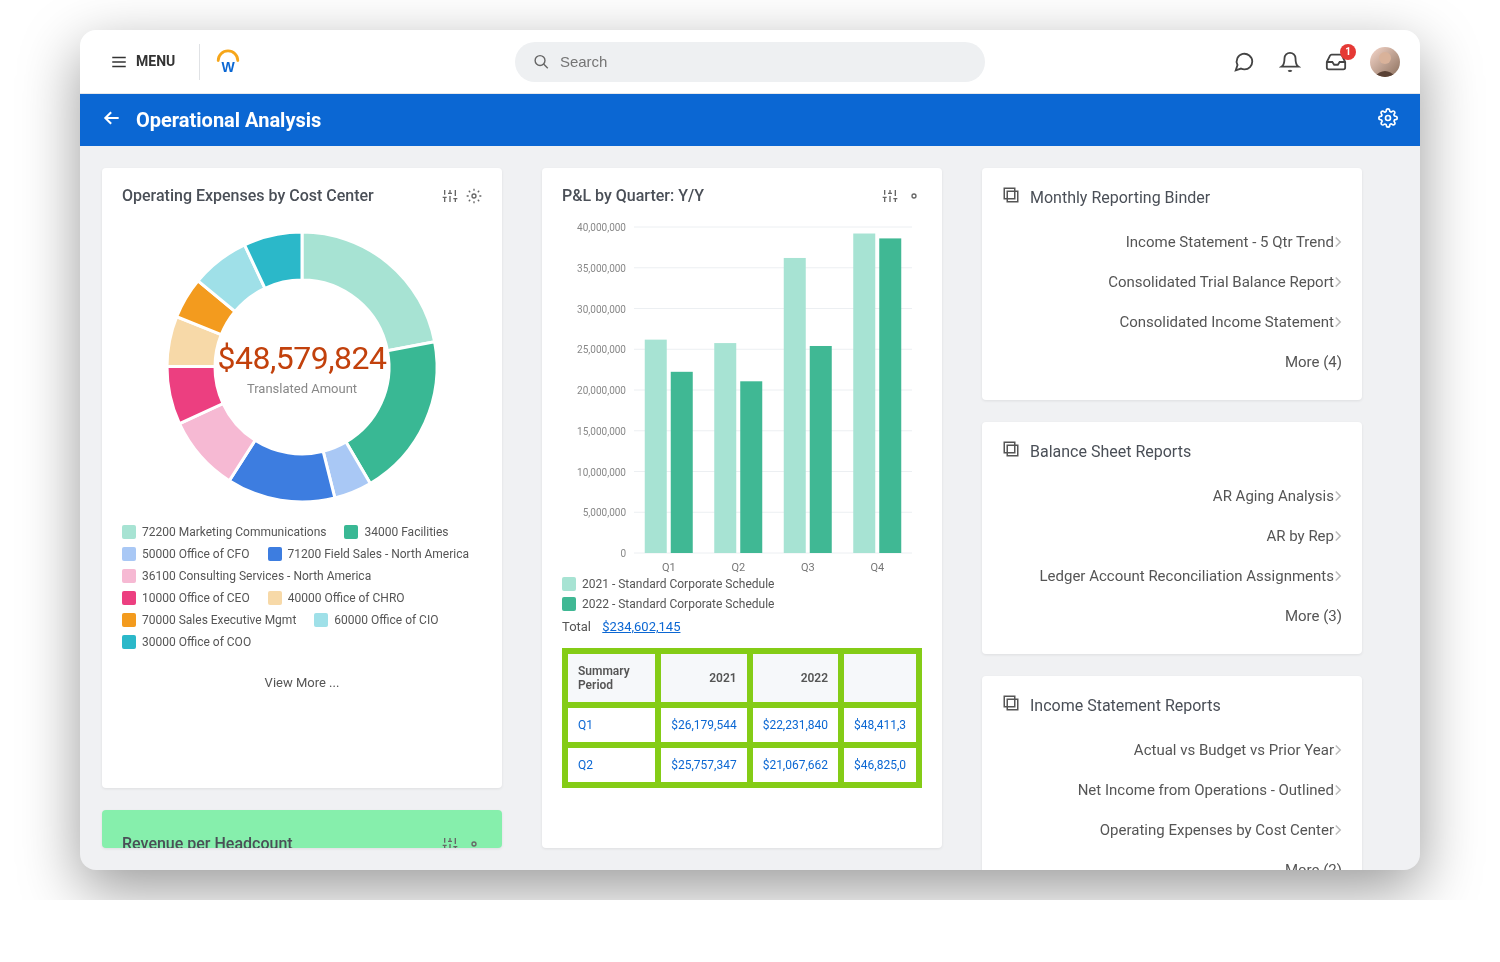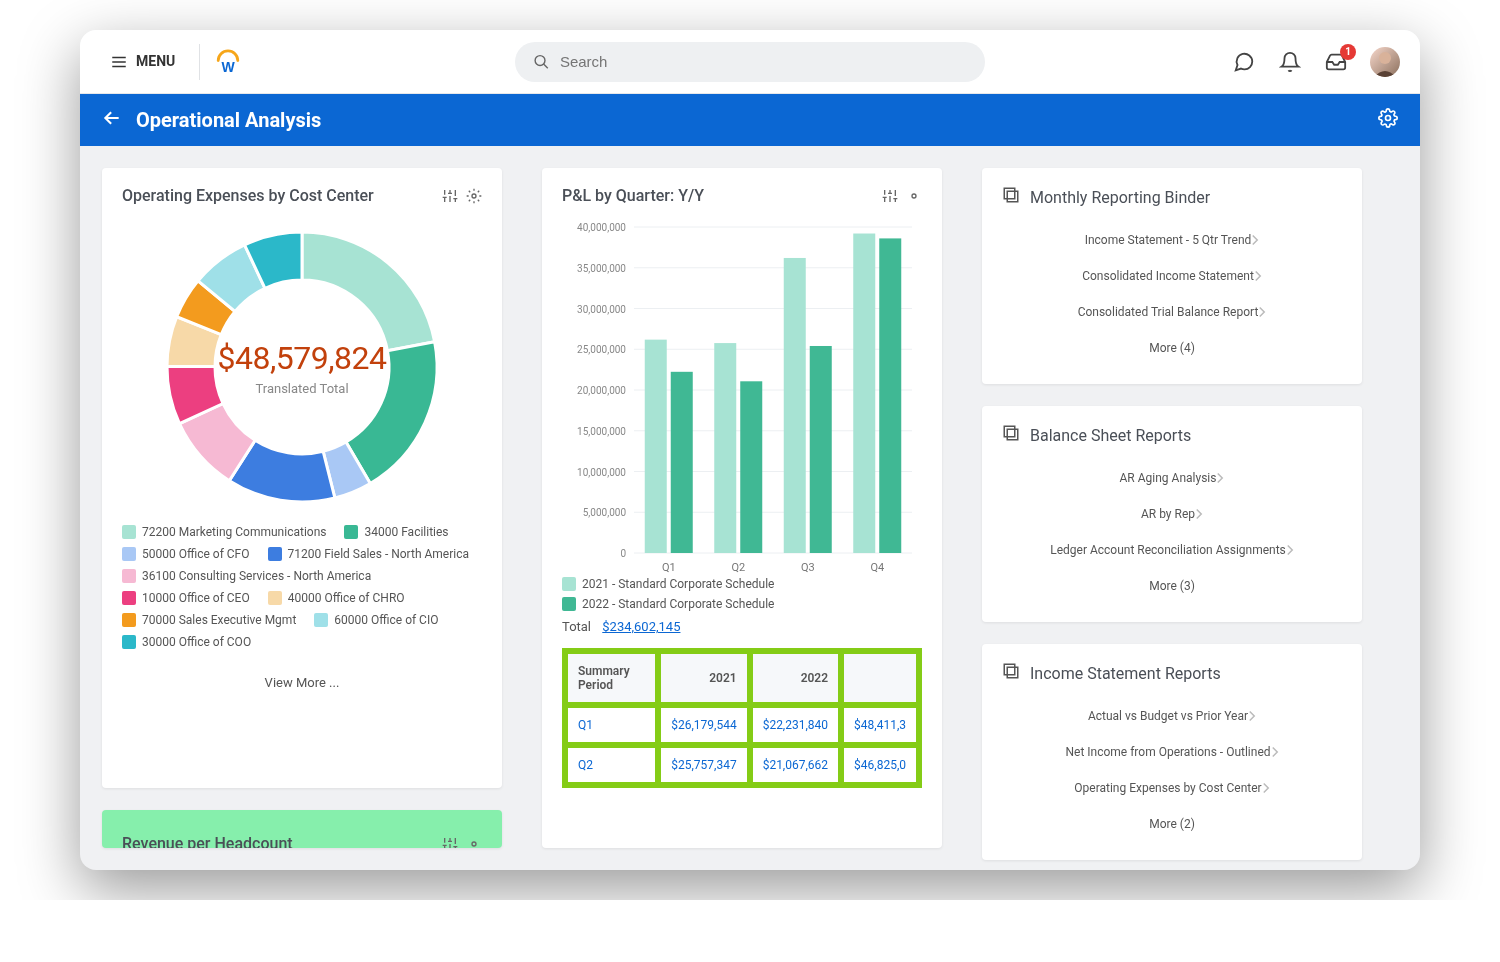--- a/index.html
+++ b/index.html
@@ -44,21 +44,21 @@
 .bar-area { height:360px; position:relative;}
 .total-row { font-size:13px; margin-top:8px; color:#555;}
 .total-row .val { color:#0b67d3; margin-left:8px;}
 .table { width:100%; border-collapse:collapse; margin-top:14px; font-size:12px;}
 .table th, .table td { border:6px solid #84cc16; padding:10px 10px; text-align:right;}
 .table th { background:#f6f8fa; color:#555; font-weight:600;}
 .table th:first-child, .table td:first-child { text-align:left;}
 .table td a { color:#0b67d3; text-decoration:none;}
 .list-card .card-title-wrap { display:flex; align-items:center; gap:10px; margin-bottom:14px;}
 .list-title { font-size:16px; color:#4a4f57;}
-.list-item { display:flex; align-items:center; justify-content:center; padding:11px 0; font-size:12px; color:#555; cursor:pointer;}
+.list-item { display:flex; align-items:center; justify-content:flex-end; padding:11px 0; font-size:15px; color:#555; cursor:pointer;}
 .list-item svg { width:8px; height:12px; stroke:#bbb;}
 .stack-ic svg { width:18px; height:18px; stroke:#555;}
 .peek-card { background:#86efac; border-radius:4px; box-shadow:0 1px 3px rgba(0,0,0,0.08); padding:24px 20px 0; height:38px; overflow:hidden;}
 </style>
 </head>
 <body>
 
 <div class="frame">
   <div class="topbar">
     <div class="menu-btn">
@@ -157,21 +157,21 @@
               <path d="M121.88585141084276 187.29839350195692 A90 90 0 0 1 51.520432133333124 175.82698397972348 L68.75761181925913 148.86627856471068 A58 58 0 0 0 114.10421535365423 156.2589647012611 Z" fill="#3d7de0" stroke="#fff" stroke-width="2"></path>
               <path d="M51.520432133333124 175.82698397972348 A90 90 0 0 1 18.30979075622963 137.77181109913866 L47.355198487347984 124.34183381944491 A58 58 0 0 0 68.75761181925913 148.86627856471068 Z" fill="#f6b9d3" stroke="#fff" stroke-width="2"></path>
               <path d="M18.30979075622963 137.77181109913866 A90 90 0 0 1 10.00188034789548 99.41822763431148 L42.00121177975486 99.62508003100073 A58 58 0 0 0 47.355198487347984 124.34183381944491 Z" fill="#ec3f80" stroke="#fff" stroke-width="2"></path>
               <path d="M10.00188034789548 99.41822763431148 A90 90 0 0 1 16.46655722272567 66.50128453543574 L46.16733687686766 78.41193892283637 A58 58 0 0 0 42.00121177975486 99.62508003100073 Z" fill="#f7d9a8" stroke="#fff" stroke-width="2"></path>
               <path d="M16.46655722272567 66.50128453543574 A90 90 0 0 1 30.68348448102583 42.59598728043646 L55.32935666554997 63.006302914059056 A58 58 0 0 0 46.16733687686766 78.41193892283637 Z" fill="#f39b1e" stroke="#fff" stroke-width="2"></path>
               <path d="M30.68348448102583 42.59598728043646 A90 90 0 0 1 61.70092132152996 18.555659666368697 L75.31837151831931 47.513647340548715 A58 58 0 0 0 55.32935666554997 63.006302914059056 Z" fill="#9fe0e8" stroke="#fff" stroke-width="2"></path>
               <path d="M61.70092132152996 18.555659666368697 A90 90 0 0 1 99.99999999999999 10 L99.99999999999999 42 A58 58 0 0 0 75.31837151831931 47.513647340548715 Z" fill="#2bb8c9" stroke="#fff" stroke-width="2"></path>
             </svg>
           <div class="donut-center">
             <div class="donut-value">$48,579,824</div>
-            <div class="donut-sub">Translated Total</div>
+            <div class="donut-sub">Translated Amount</div>
           </div>
         </div>
         <div class="legend" id="donut-legend">
             <div class="legend-item">
               <span class="swatch" style="background:#a7e3d3"></span>
               <span>72200 Marketing Communications</span>
             </div>
             <div class="legend-item">
               <span class="swatch" style="background:#39b894"></span>
               <span>34000 Facilities</span>
@@ -337,27 +337,27 @@
               </svg></span>
             <span class="list-title">Monthly Reporting Binder</span>
           </div>
           <div class="list-item">
             <span>Income Statement - 5 Qtr Trend</span>
             <svg viewBox="0 0 10 16" fill="none" stroke-width="2">
               <polyline points="2 2 8 8 2 14"></polyline>
             </svg>
           </div>
           <div class="list-item">
+            <span>Consolidated Trial Balance Report</span>
+            <svg viewBox="0 0 10 16" fill="none" stroke-width="2">
+              <polyline points="2 2 8 8 2 14"></polyline>
+            </svg>
+          </div>
+          <div class="list-item">
             <span>Consolidated Income Statement</span>
-            <svg viewBox="0 0 10 16" fill="none" stroke-width="2">
-              <polyline points="2 2 8 8 2 14"></polyline>
-            </svg>
-          </div>
-          <div class="list-item">
-            <span>Consolidated Trial Balance Report</span>
             <svg viewBox="0 0 10 16" fill="none" stroke-width="2">
               <polyline points="2 2 8 8 2 14"></polyline>
             </svg>
           </div>
           <div class="list-item">
             <span>More (4)</span>
           </div>
         </div>
         <div class="card list-card">
           <div class="card-title-wrap">

